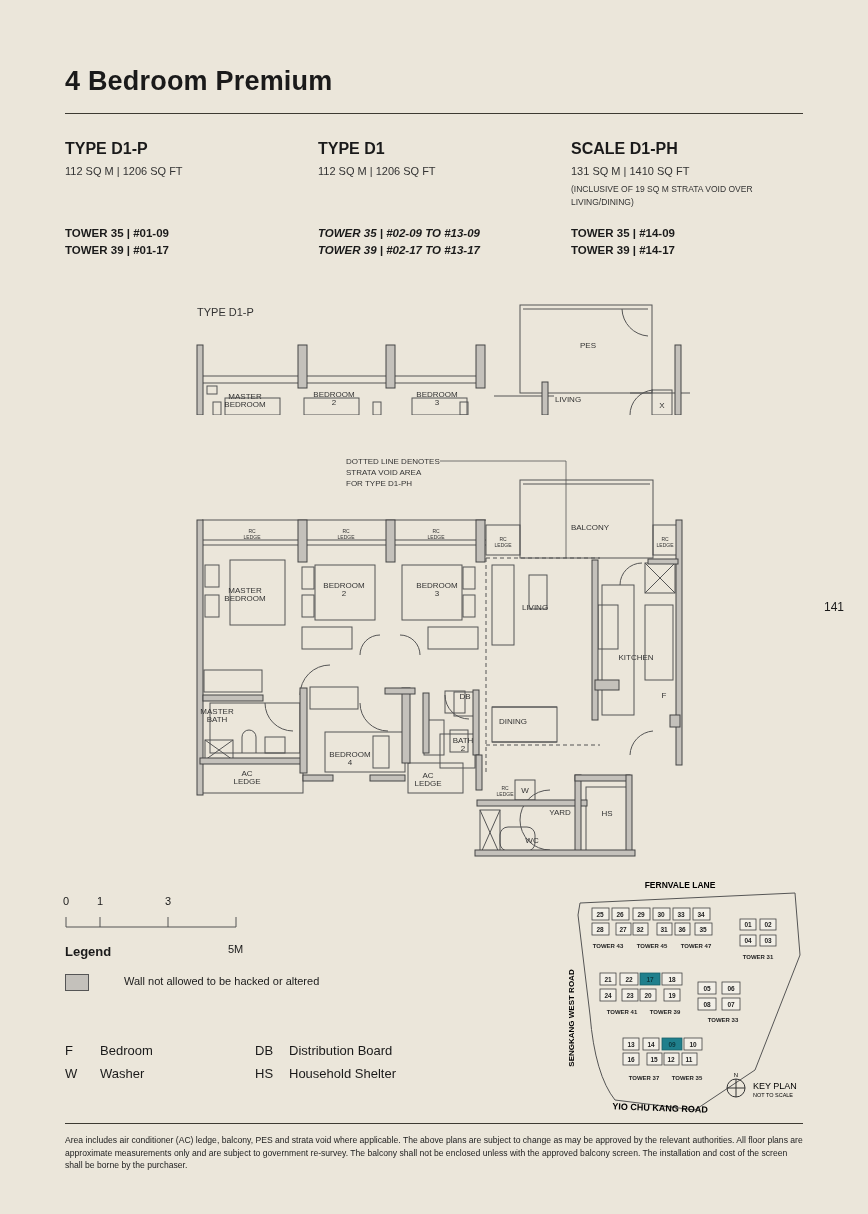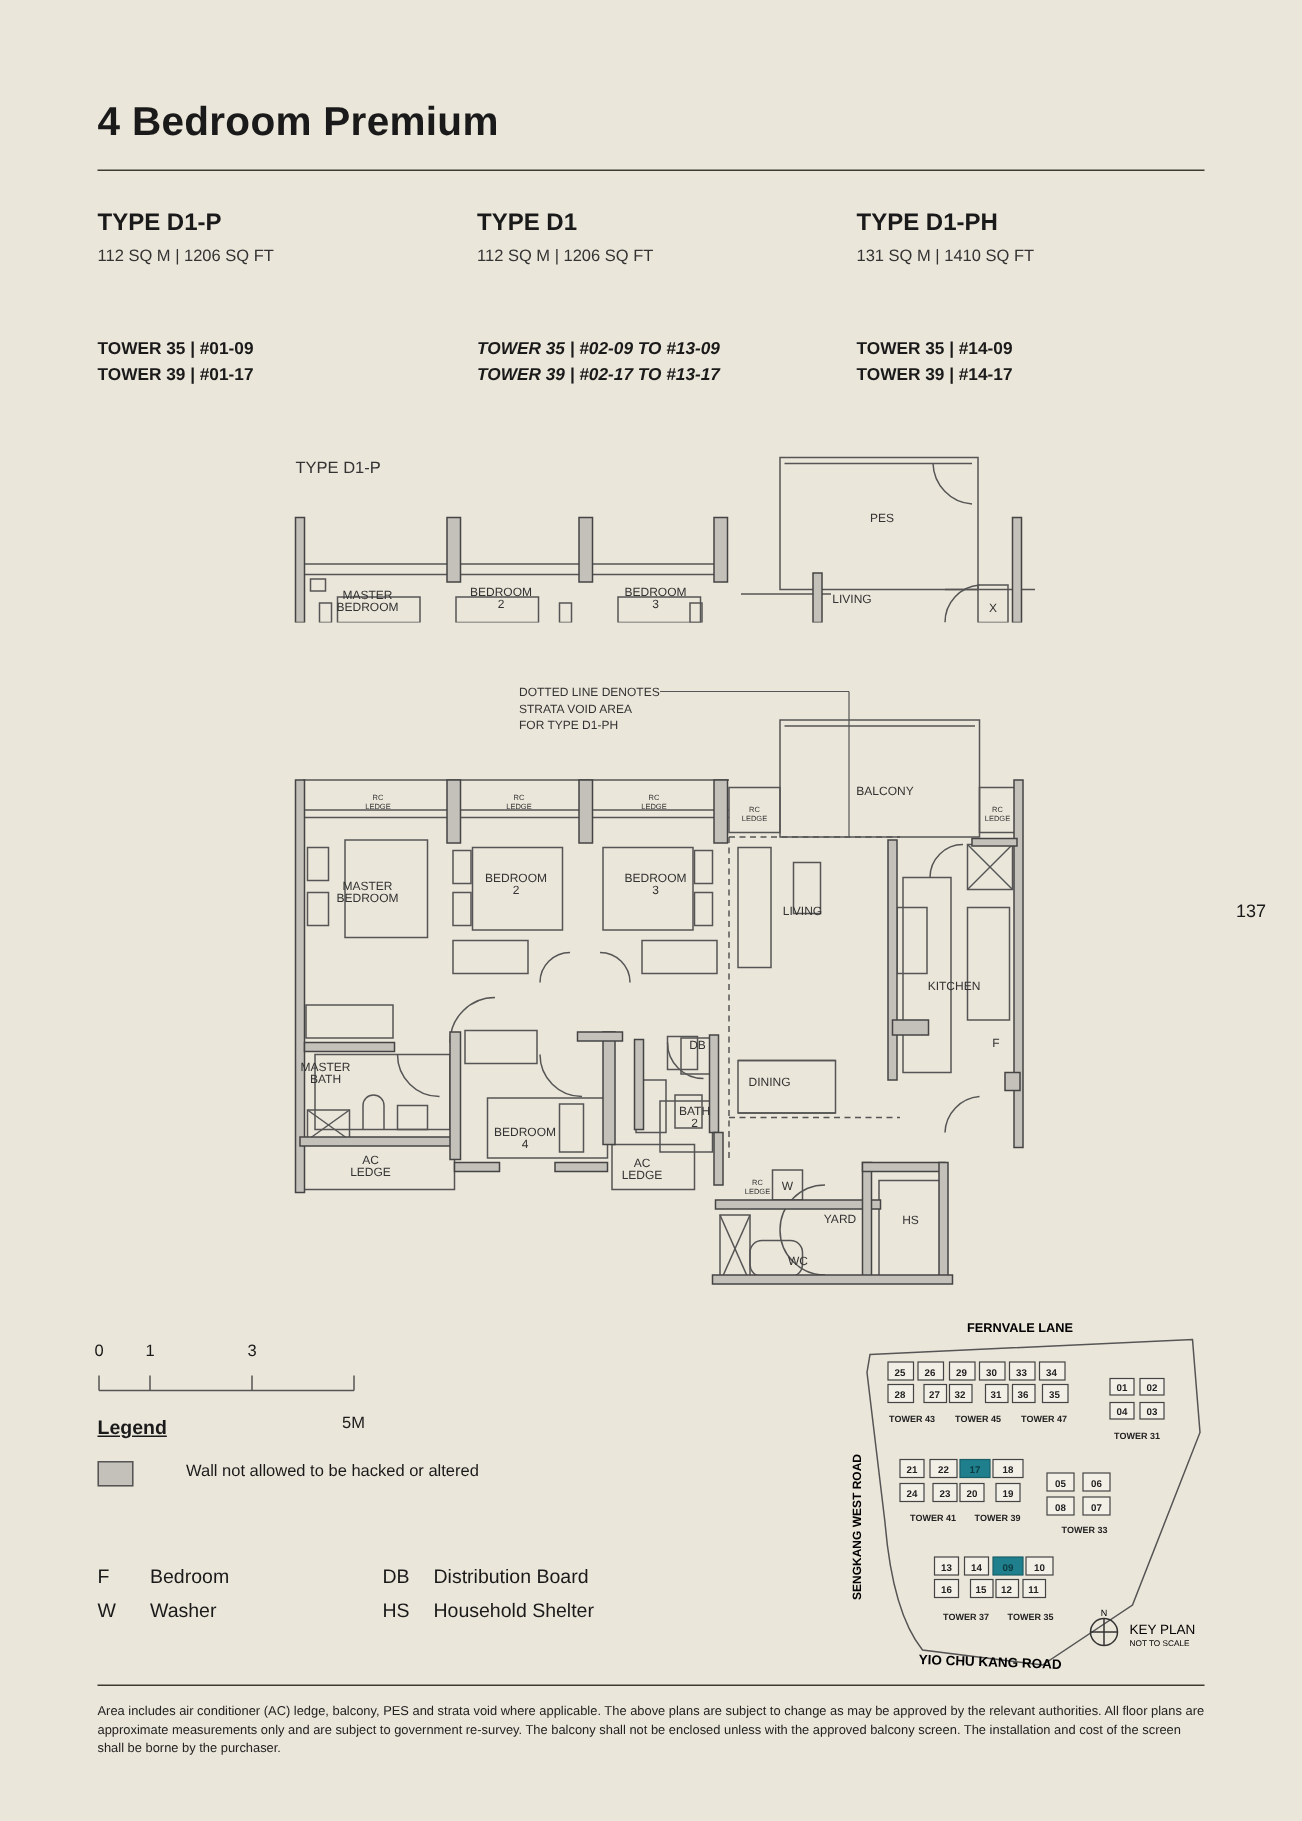--- a/index.html
+++ b/index.html
@@ -8,21 +8,21 @@
   .title{left:65px;top:66px;font-size:27px;font-weight:bold;letter-spacing:0.2px;}
   .rule{left:65px;height:1px;background:#3d3a32;}
   .type-col{position:absolute;top:140px;width:240px;}
   .type-name{font-size:16px;font-weight:bold;margin:0 0 7px 0;}
   .type-area{font-size:11px;color:#333;margin:0;}
   .type-note{font-size:8.5px;color:#333;margin:6px 0 0 0;line-height:13px;width:200px;text-transform:uppercase;}
   .type-towers{position:absolute;font-size:11.5px;font-weight:bold;line-height:17px;}
   .plan-label{font-size:8px;font-family:"Liberation Sans",sans-serif;fill:#333;text-anchor:middle;}
   .page-num{right:24px;top:600px;font-size:12px;}
   .scale{left:60px;top:895px;width:200px;height:40px;}
-  .legend-title{left:65px;top:944px;font-size:13px;font-weight:bold;text-decoration:underline;}
+  .legend-title{left:65px;top:944px;font-size:13px;font-weight:bold;}
   .legend-swatch{left:65px;top:974px;width:22px;height:15px;background:#c4c1bb;border:1px solid #555;}
   .legend-text{left:100px;top:975px;font-size:11px;margin-left:24px;}
   .abbr{font-size:13px;}
   .footer{left:65px;top:1134px;width:740px;font-size:8.6px;line-height:12.5px;color:#222;}
   .keyplan{left:560px;top:875px;width:260px;height:240px;}
   .kp-text{font-family:"Liberation Sans",sans-serif;font-weight:bold;}
 </style>
 </head>
 <body>
 
@@ -41,22 +41,23 @@
 <div class="type-col" style="left:318px;">
   <p class="type-name">TYPE D1</p>
   <p class="type-area">112 SQ M | 1206 SQ FT</p>
 </div>
 <div class="type-towers" style="left:318px;top:225px;font-style:italic;">
   <div>TOWER 35 | #02-09 TO #13-09</div>
   <div>TOWER 39 | #02-17 TO #13-17</div>
 </div>
 
 <div class="type-col" style="left:571px;">
-  <p class="type-name">TYPE D1-PH</p>
+  <p class="type-name">SCALE D1-PH</p>
   <p class="type-area">131 SQ M | 1410 SQ FT</p>
+  <p class="type-note">(INCLUSIVE OF 19 SQ M STRATA VOID OVER LIVING/DINING)</p>
 </div>
 <div class="type-towers" style="left:571px;top:225px;">
   <div>TOWER 35 | #14-09</div>
   <div>TOWER 39 | #14-17</div>
 </div>
 
 <div class="abs" style="left:197px;top:306px;font-size:11px;color:#333;">TYPE D1-P</div>
 <svg class="abs" style="left:190px;top:300px;" width="520" height="115">
   <g fill="none" stroke="#555" stroke-width="1">
 
@@ -247,21 +248,21 @@
   <text class="plan-label" x="238" y="323">AC</text>
   <text class="plan-label" x="238" y="331">LEDGE</text>
   <text class="plan-label" x="315" y="335" style="font-size:5px">RC</text>
   <text class="plan-label" x="315" y="341" style="font-size:5px">LEDGE</text>
   <text class="plan-label" x="335" y="338">W</text>
   <text class="plan-label" x="370" y="360">YARD</text>
   <text class="plan-label" x="342" y="388">WC</text>
   <text class="plan-label" x="417" y="361">HS</text>
 </svg>
 
-<div class="abs page-num">137</div>
+<div class="abs page-num">141</div>
 
 <svg class="abs scale">
   <line x1="6" y1="22" x2="6" y2="32" stroke="#555"></line>
   <line x1="40" y1="22" x2="40" y2="32" stroke="#555"></line>
   <line x1="108" y1="22" x2="108" y2="32" stroke="#555"></line>
   <line x1="176" y1="22" x2="176" y2="32" stroke="#555"></line>
   <line x1="6" y1="32" x2="176" y2="32" stroke="#555"></line>
 </svg>
 <div class="abs" style="left:63px;top:895px;font-size:11px;">0</div>
 <div class="abs" style="left:97px;top:895px;font-size:11px;">1</div>

